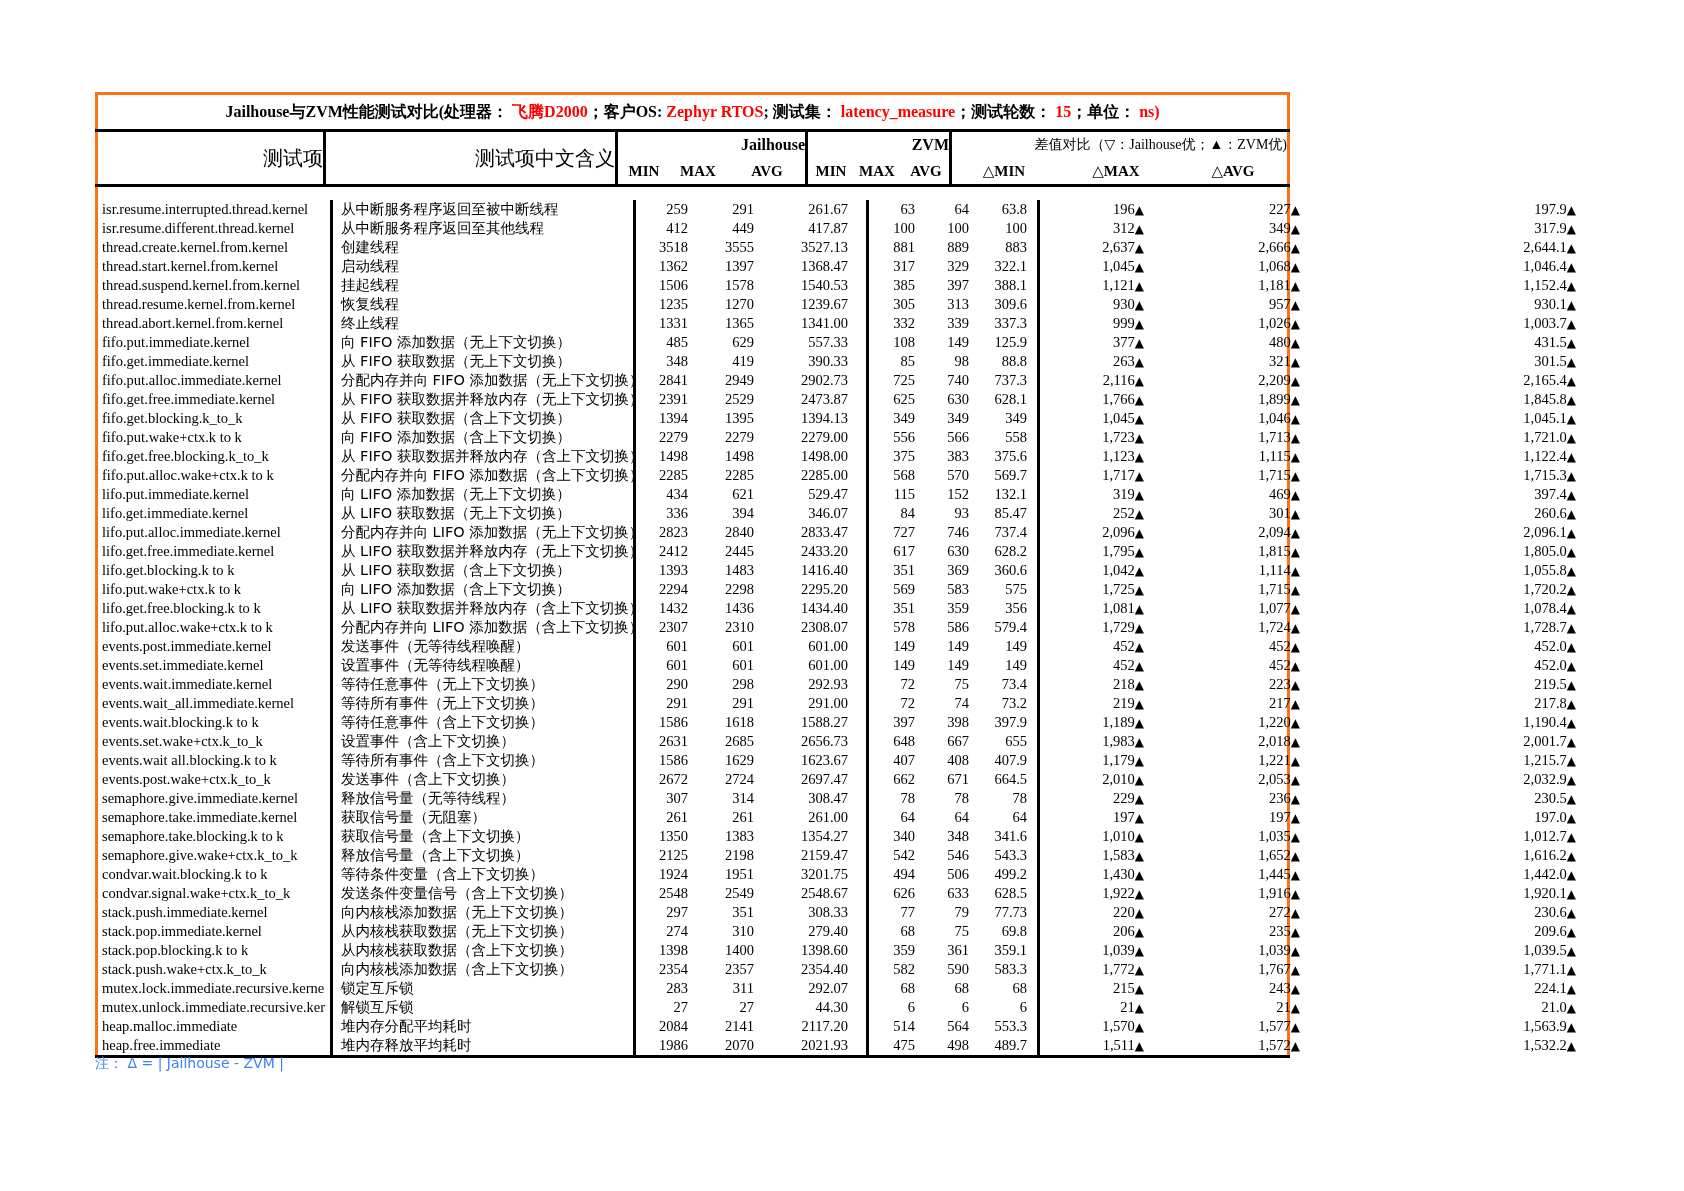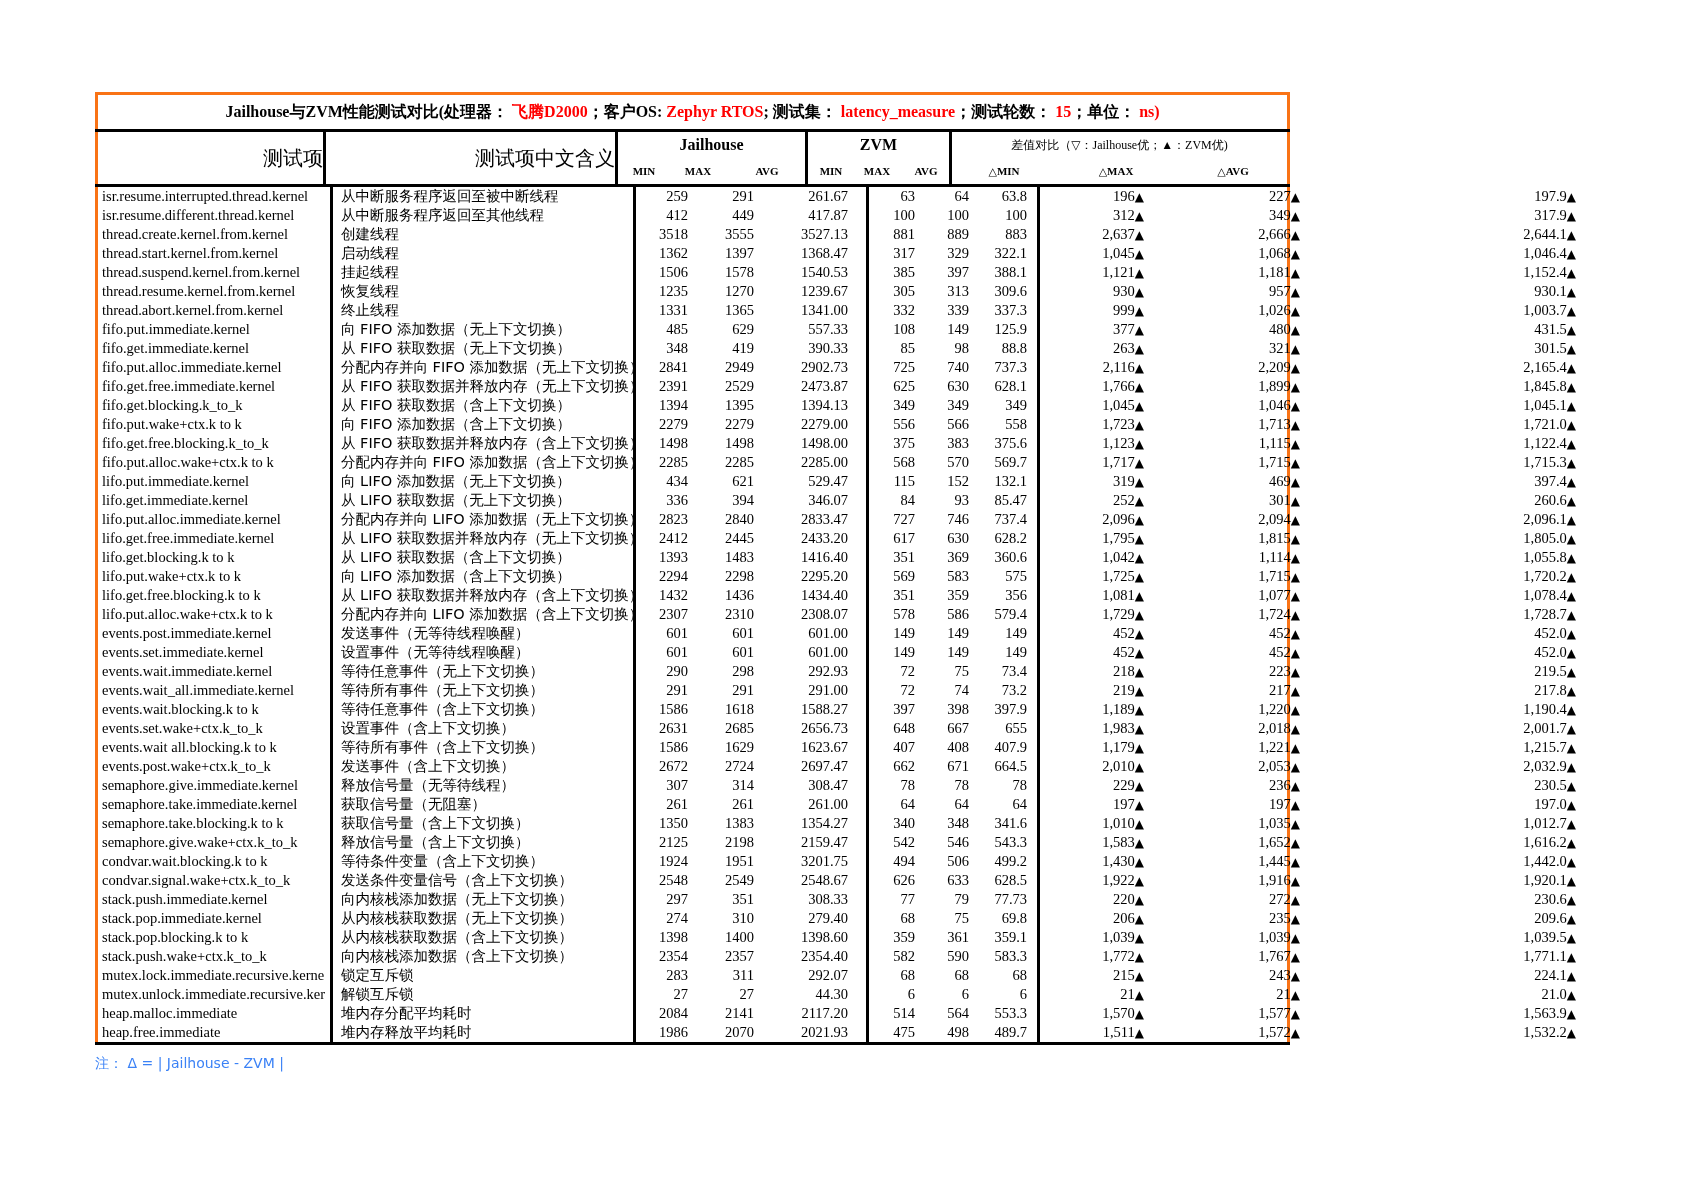--- a/index.html
+++ b/index.html
@@ -41,65 +41,65 @@
     border-bottom: 3px solid #000;
     height: 34px;
     text-align: center;
     font-size: 16px;
     font-weight: bold;
     white-space: nowrap;
   }
 
   
   .hdr-grp {
-    text-align: center;
+    text-align: right;
     font-weight: bold;
     font-size: 16px;
     height: 26px;
     border-bottom: none;
   }
   .hdr-sub {
     text-align: center;
     font-weight: bold;
     font-size: 15px;
     height: 26px;
     border-bottom: 3px solid #000;
   }
   .hdr-rot {
     text-align: right;
     font-weight: normal;
     font-size: 20px;
     border-bottom: 3px solid #000;
     border-right: 3px solid #000;
   }
   .hdr-diff {
-    text-align: center;
-    font-size: 12px;
+    font-size: 14px;
     font-weight: normal;
     white-space: nowrap;
   }
 
   .vline-l { border-left: 3px solid #000; }
 
   
   table.sub {
     border-collapse: collapse;
     table-layout: fixed;
     width: 100%;
   }
-  table.sub td { padding: 0; text-align: center; font-weight: bold; font-size: 11px; }
+  table.sub td { padding: 0; text-align: center; font-weight: bold; font-size: 15px; }
 
   
   .body-wrap {
     border-bottom: 3px solid #000;
   }
   table.body {
     border-collapse: collapse;
     table-layout: fixed;
     width: 1192px;
+    margin-top: 13px;
   }
   table.body td {
     padding: 0 0 0 0;
     height: 18.6px;
     font-size: 14.5px;
     white-space: nowrap;
     overflow: hidden;
   }
   .c-name  { width: 228px; padding-left: 4px !important; font-family: "Liberation Serif", serif; }
   .c-cn    { width: 292px; padding-left: 8px !important; font-family: "DejaVu Sans", sans-serif; font-size: 13.5px; }

